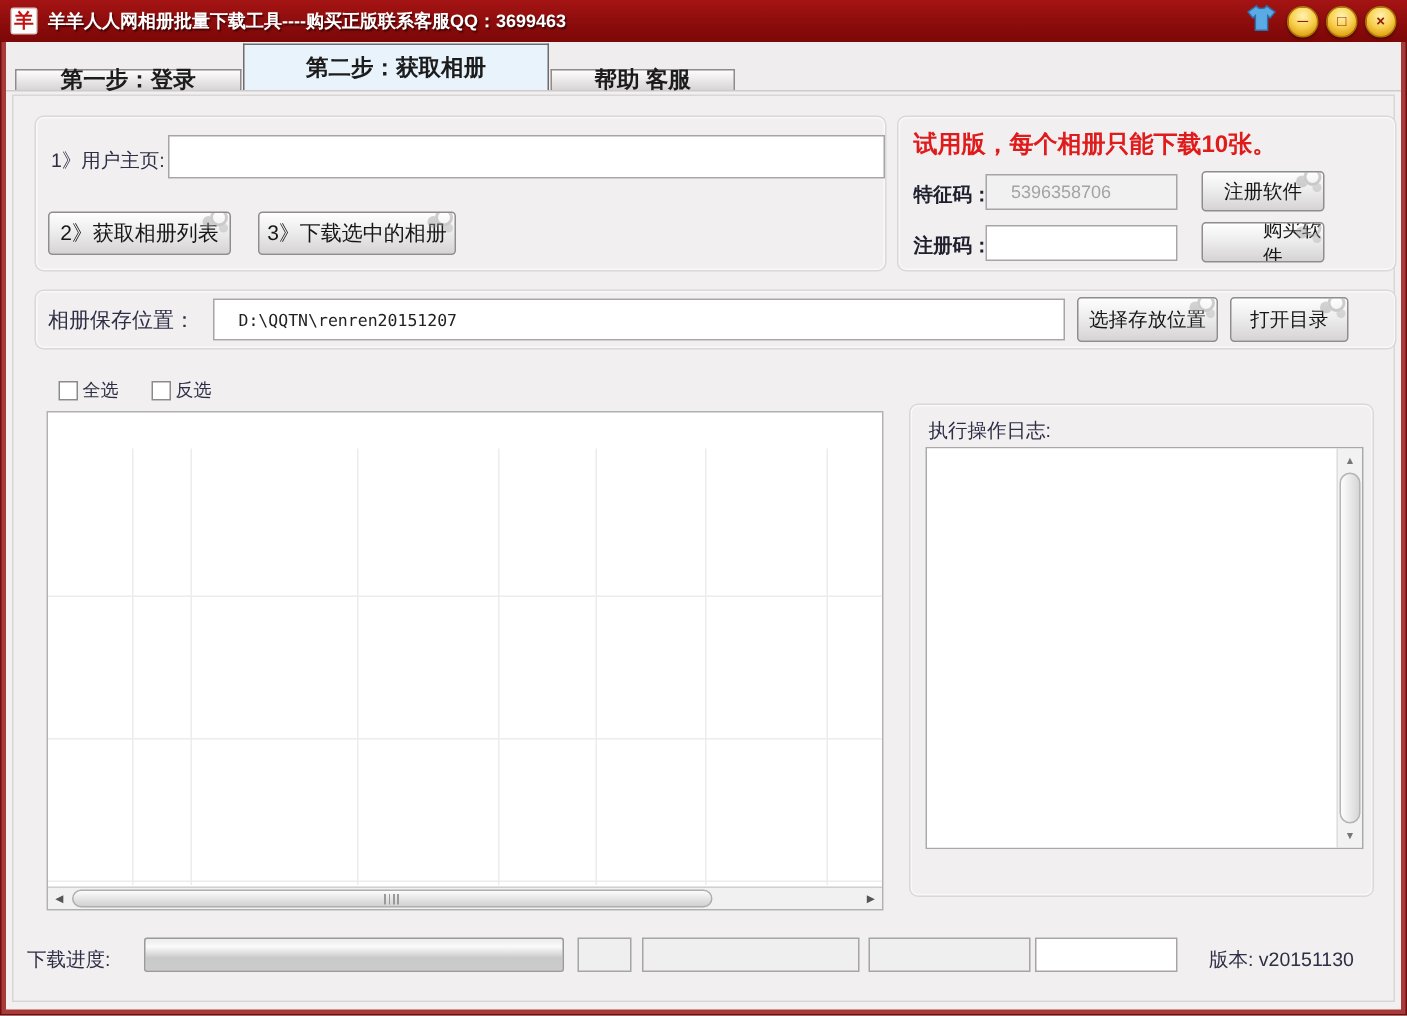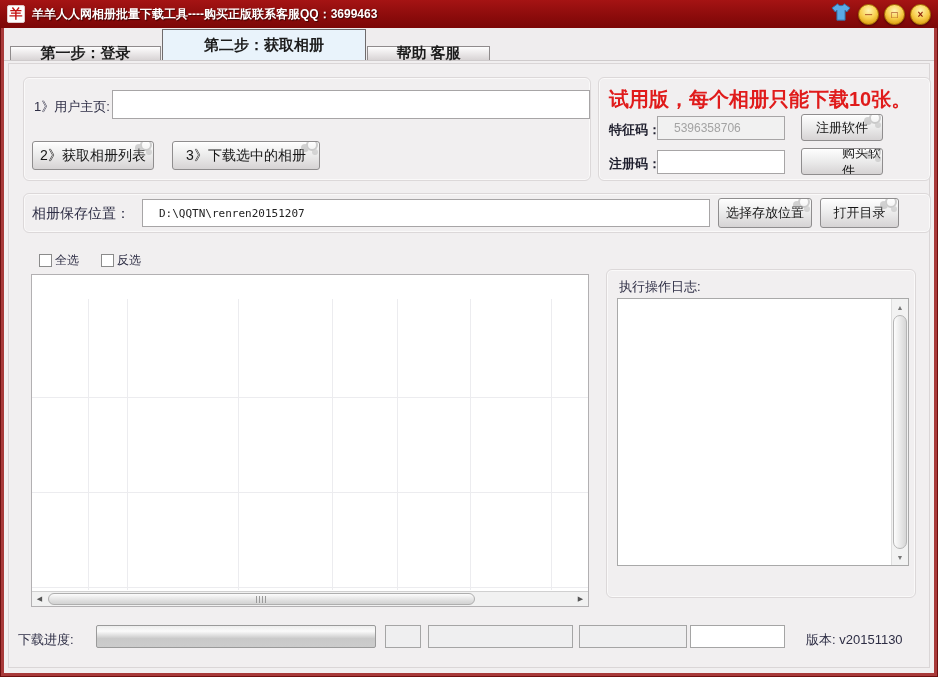--- a/index.html
+++ b/index.html
@@ -86,23 +86,23 @@
     box-shadow: inset 0 1px 0 #fff;
   }
   .btn::after {  
     content:""; position:absolute; top:-3px; right:1px; width:8px; height:8px;
     border:2px solid rgba(150,150,150,.45); border-radius:50%;
     box-shadow:-7px 3px 0 -2px rgba(150,150,150,.4), 3px 7px 0 -3px rgba(150,150,150,.3);
   }
   
   .homepage-input { left:88px; top:12px; width:478px; height:29px; font-size:13px; }
   .btn-getlist  { left:8px;   top:63px; width:122px; height:29px; }
-  .btn-download { left:148px; top:63px; width:148px; height:29px; }
-  
-  .trial-note { position:absolute; left:10px; top:8px; font-size:20px; font-weight:bold; color:#e01b1b; }
+  .btn-download { left:148px; top:63px; width:132px; height:29px; }
+  
+  .trial-note { position:absolute; left:10px; top:8px; font-size:16px; font-weight:bold; color:#e01b1b; }
   .reg-lbl { font-weight:bold; color:#1f1f2e; }
   .feature-input { left:58px; top:38px; width:128px; height:24px; }
   .regcode-input { left:58px; top:72px; width:128px; height:24px; }
   .btn-register { left:202px; top:36px; width:82px; height:27px; font-size:13px; }
   .btn-buy      { left:202px; top:70px; width:82px; height:27px; font-size:13px;padding-left:40px; }
   
   .save-lbl { font-size:14px; top:11px; left:8px; }
   .save-input { left:118px; top:5px; width:568px; height:28px;
     font-family:"DejaVu Sans Mono","Liberation Mono",monospace; font-size:11px; }
   .btn-choose { left:694px; top:4px; width:94px; height:30px; font-size:13px; }

